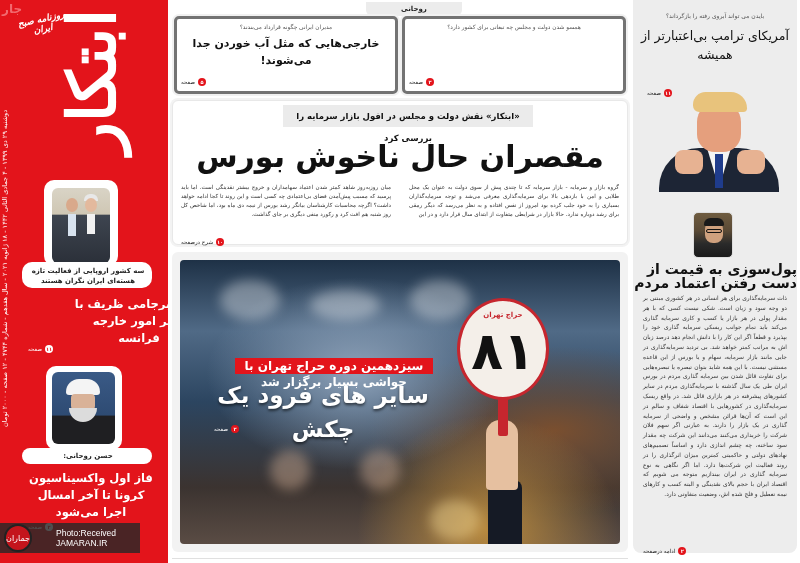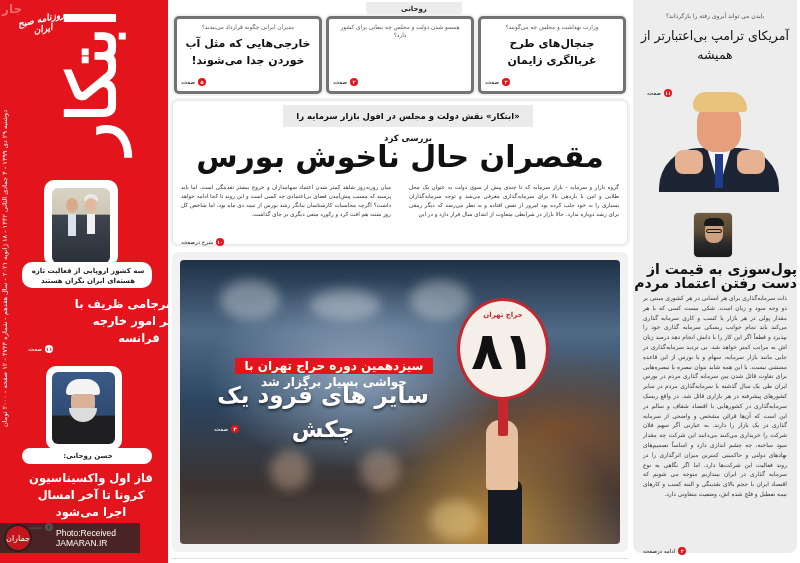--- a/index.html
+++ b/index.html
@@ -259,30 +259,20 @@
   <div class="wm-logo">جماران</div>
   <div class="wm-text">
     <div>Photo:Received</div>
     <div>JAMARAN.IR</div>
   </div>
 </div>
 
 <div class="teaser-label">روحانی</div>
 
 <div class="teasers">
-  <div class="teaser">
-    <div class="kicker">وزارت بهداشت و مجلس چه می‌گویند؟</div>
-    <div class="title">جنجال‌های طرح غربالگری زایمان</div>
-    <div class="badge-wrap">
-      <span class="page-badge dark">
-        <span class="dot">۲</span>
-        <span>صفحه</span>
-      </span>
-    </div>
-  </div>
   <div class="teaser">
     <div class="kicker">همسو شدن دولت و مجلس چه تبعاتی برای کشور دارد؟</div>
     <div class="badge-wrap">
       <span class="page-badge dark">
         <span class="dot">۲</span>
         <span>صفحه</span>
       </span>
     </div>
   </div>
   <div class="teaser">

